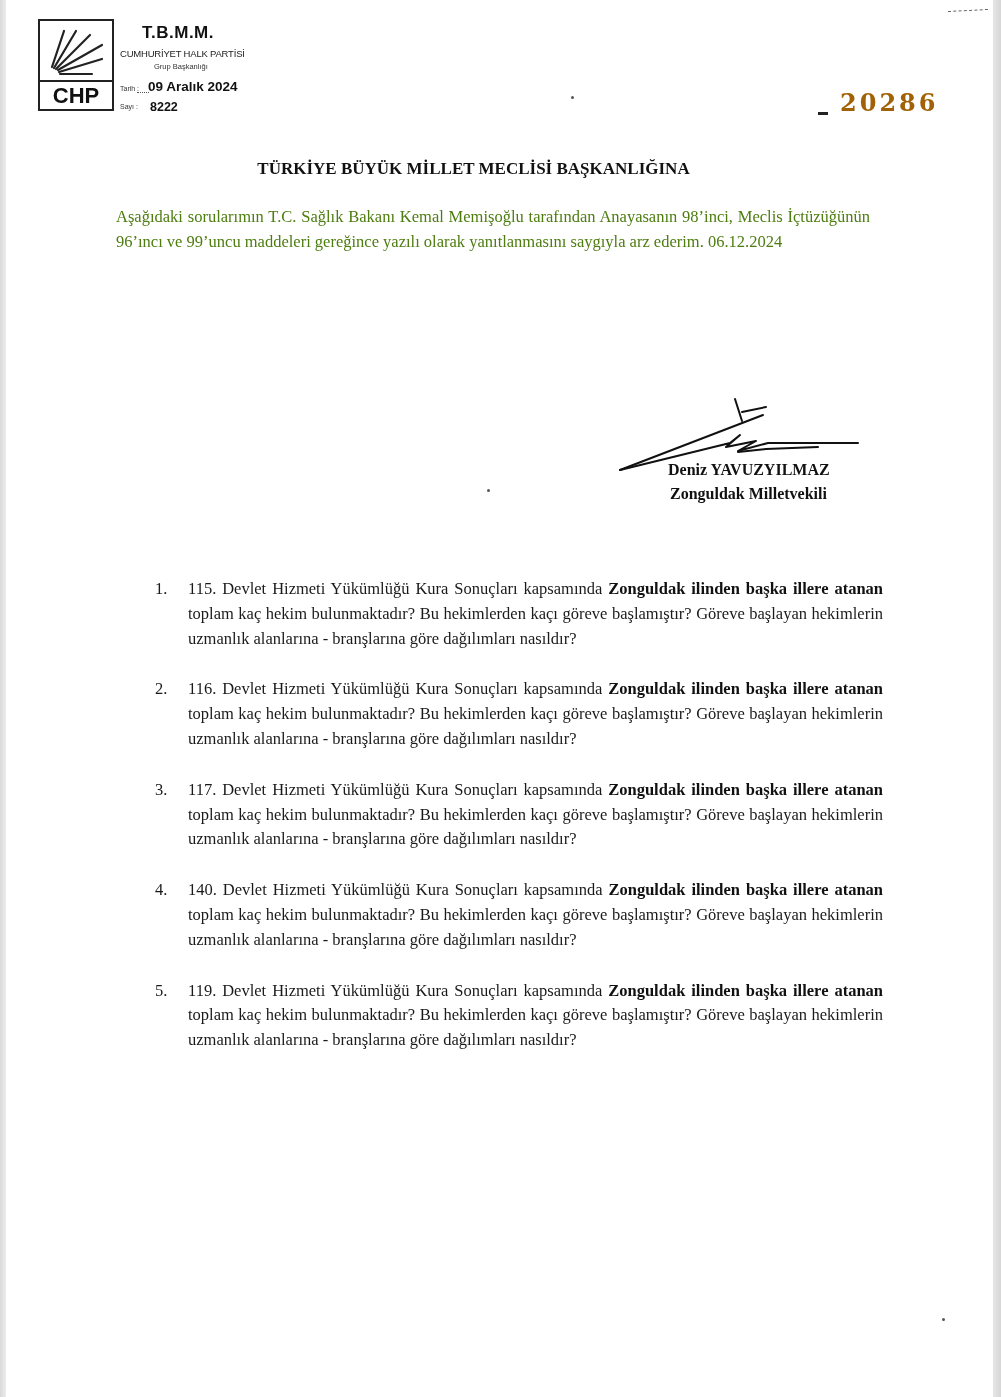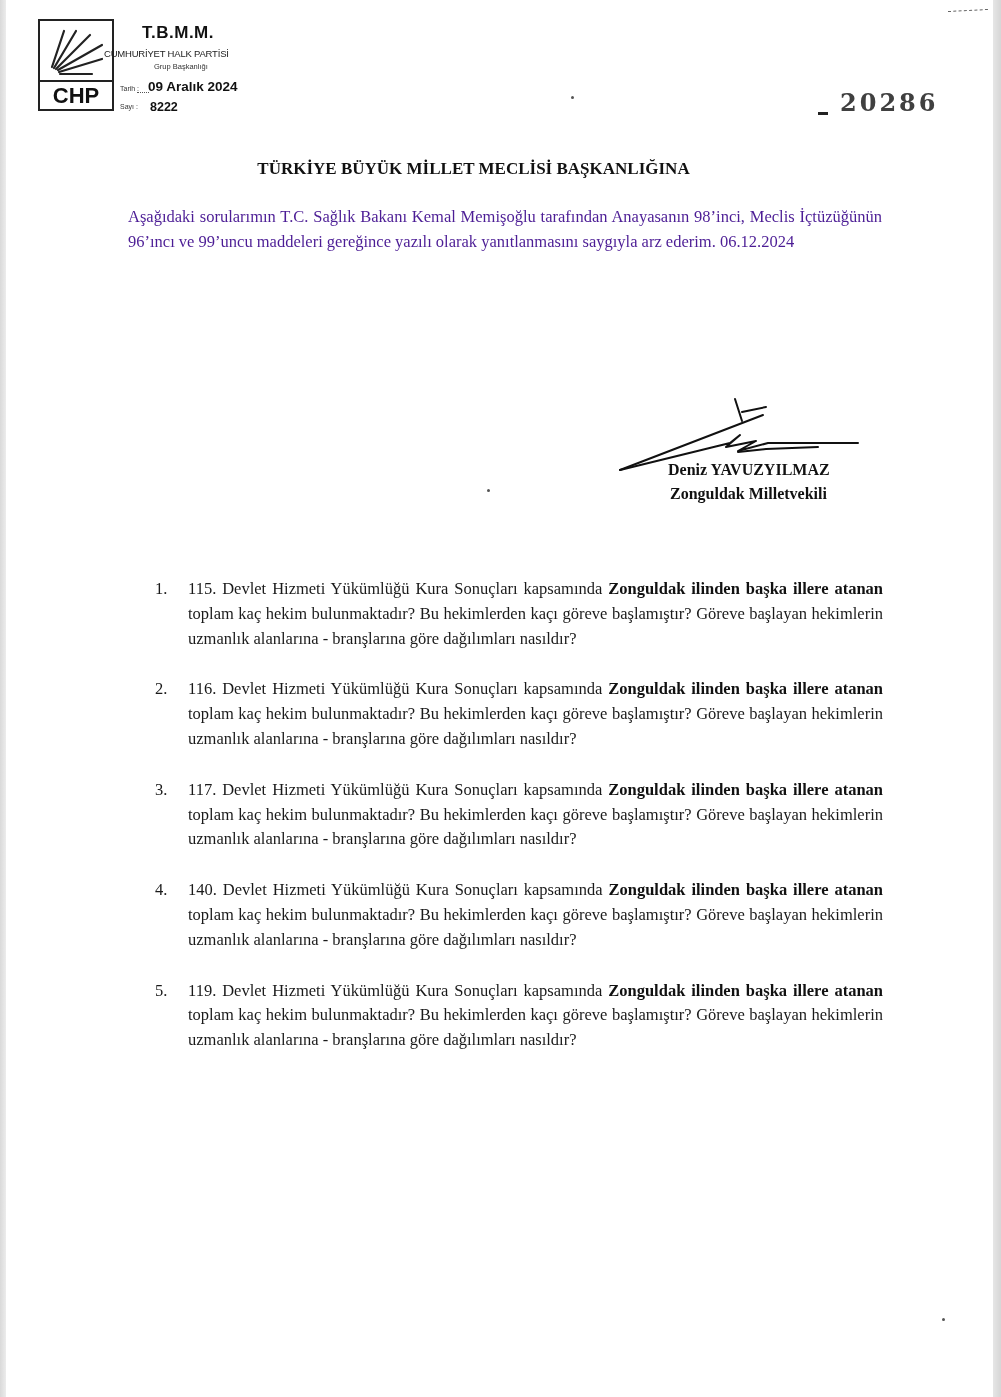--- a/index.html
+++ b/index.html
@@ -17,45 +17,45 @@
     
     .stamp { position: absolute; left: 38px; top: 19px; width: 220px; height: 100px; }
     .logo-box { position: absolute; left: 0; top: 0; width: 76px; height: 92px;
       border: 2px solid #222; box-sizing: border-box; text-decoration: underline; }
     .logo-rays { position: absolute; left: 0; top: 0; width: 72px; height: 58px; }
     .logo-divider { position: absolute; left: 0; top: 59px; width: 72px; height: 2px; background: #222; }
     .logo-text { position: absolute; left: 0; top: 62px; width: 72px; text-align: center;
       font-family: "Liberation Sans", sans-serif; font-weight: bold; font-size: 22px; color: #111; letter-spacing: 0px; }
     .stamp-title { position: absolute; left: 104px; top: 4px; font-family: "Liberation Sans", sans-serif;
       font-weight: bold; font-size: 17px; color: #111; letter-spacing: 0.5px; }
-    .stamp-party { position: absolute; left: 66px; top: 29px; font-family: "Liberation Sans", sans-serif;
+    .stamp-party { position: absolute; left: 82px; top: 29px; font-family: "Liberation Sans", sans-serif;
       font-size: 9.5px; color: #222; letter-spacing: -0.2px; }
     .stamp-group { position: absolute; left: 116px; top: 43px; font-family: "Liberation Sans", sans-serif;
       font-size: 7.5px; color: #333; }
     .stamp-date-label { position: absolute; left: 82px; top: 66px; font-family: "Liberation Sans", sans-serif;
       font-size: 7px; color: #333; }
     .stamp-date { position: absolute; left: 110px; top: 60px; font-family: "Liberation Sans", sans-serif;
       font-weight: bold; font-size: 13.5px; color: #111; }
     .stamp-date-dots { position: absolute; left: 99px; top: 73px; width: 12px; border-bottom: 1px dotted #555; }
     .stamp-no-label { position: absolute; left: 82px; top: 84px; font-family: "Liberation Sans", sans-serif;
       font-size: 7px; color: #333; }
     .stamp-no { position: absolute; left: 112px; top: 81px; font-family: "Liberation Sans", sans-serif;
       font-weight: bold; font-size: 12.5px; color: #111; }
 
     .docnum { position: absolute; left: 840px; top: 88px; font-family: "DejaVu Serif", serif;
-      font-weight: bold; font-size: 24px; letter-spacing: 3px; color: #404040; }
+      font-weight: bold; font-size: 24px; letter-spacing: 3px; color: #a16207; }
     .docnum-dash { position: absolute; left: 818px; top: 112px; width: 10px; height: 3px; background: #222; }
     .corner-mark { position: absolute; left: 948px; top: 10px; width: 40px; height: 1px;
       border-top: 1px dashed #666; transform: rotate(-3deg); }
 
     .heading { position: absolute; left: 0; width: 947px; top: 159px; text-align: center;
       font-weight: bold; font-size: 17px; color: #111; }
 
-    .intro { position: absolute; left: 128px; top: 204px; width: 754px; font-size: 16.5px; line-height: 25px;
-      text-align: justify; color: #4c1d95; }
+    .intro { position: absolute; left: 116px; top: 204px; width: 754px; font-size: 16.5px; line-height: 25px;
+      text-align: justify; color: #4d7c0f; }
 
     .signature { position: absolute; left: 618px; top: 395px; width: 260px; height: 80px; }
     .sig-name { position: absolute; left: 668px; top: 461px; font-weight: bold; font-size: 16px; color: #111; }
     .sig-title { position: absolute; left: 670px; top: 485px; font-weight: bold; font-size: 16px; color: #111; }
 
     .questions { position: absolute; left: 155px; top: 577px; width: 728px; margin: 0; padding: 0; list-style: none; }
     .q-item { position: relative; padding-left: 33px; font-size: 16.5px; line-height: 24.8px;
       text-align: justify; color: #1a1a1a; margin-bottom: 26px; }
     .q-item .q-num { position: absolute; left: 0; top: 0; }
     .q-item b { font-weight: bold; color: #111; }

